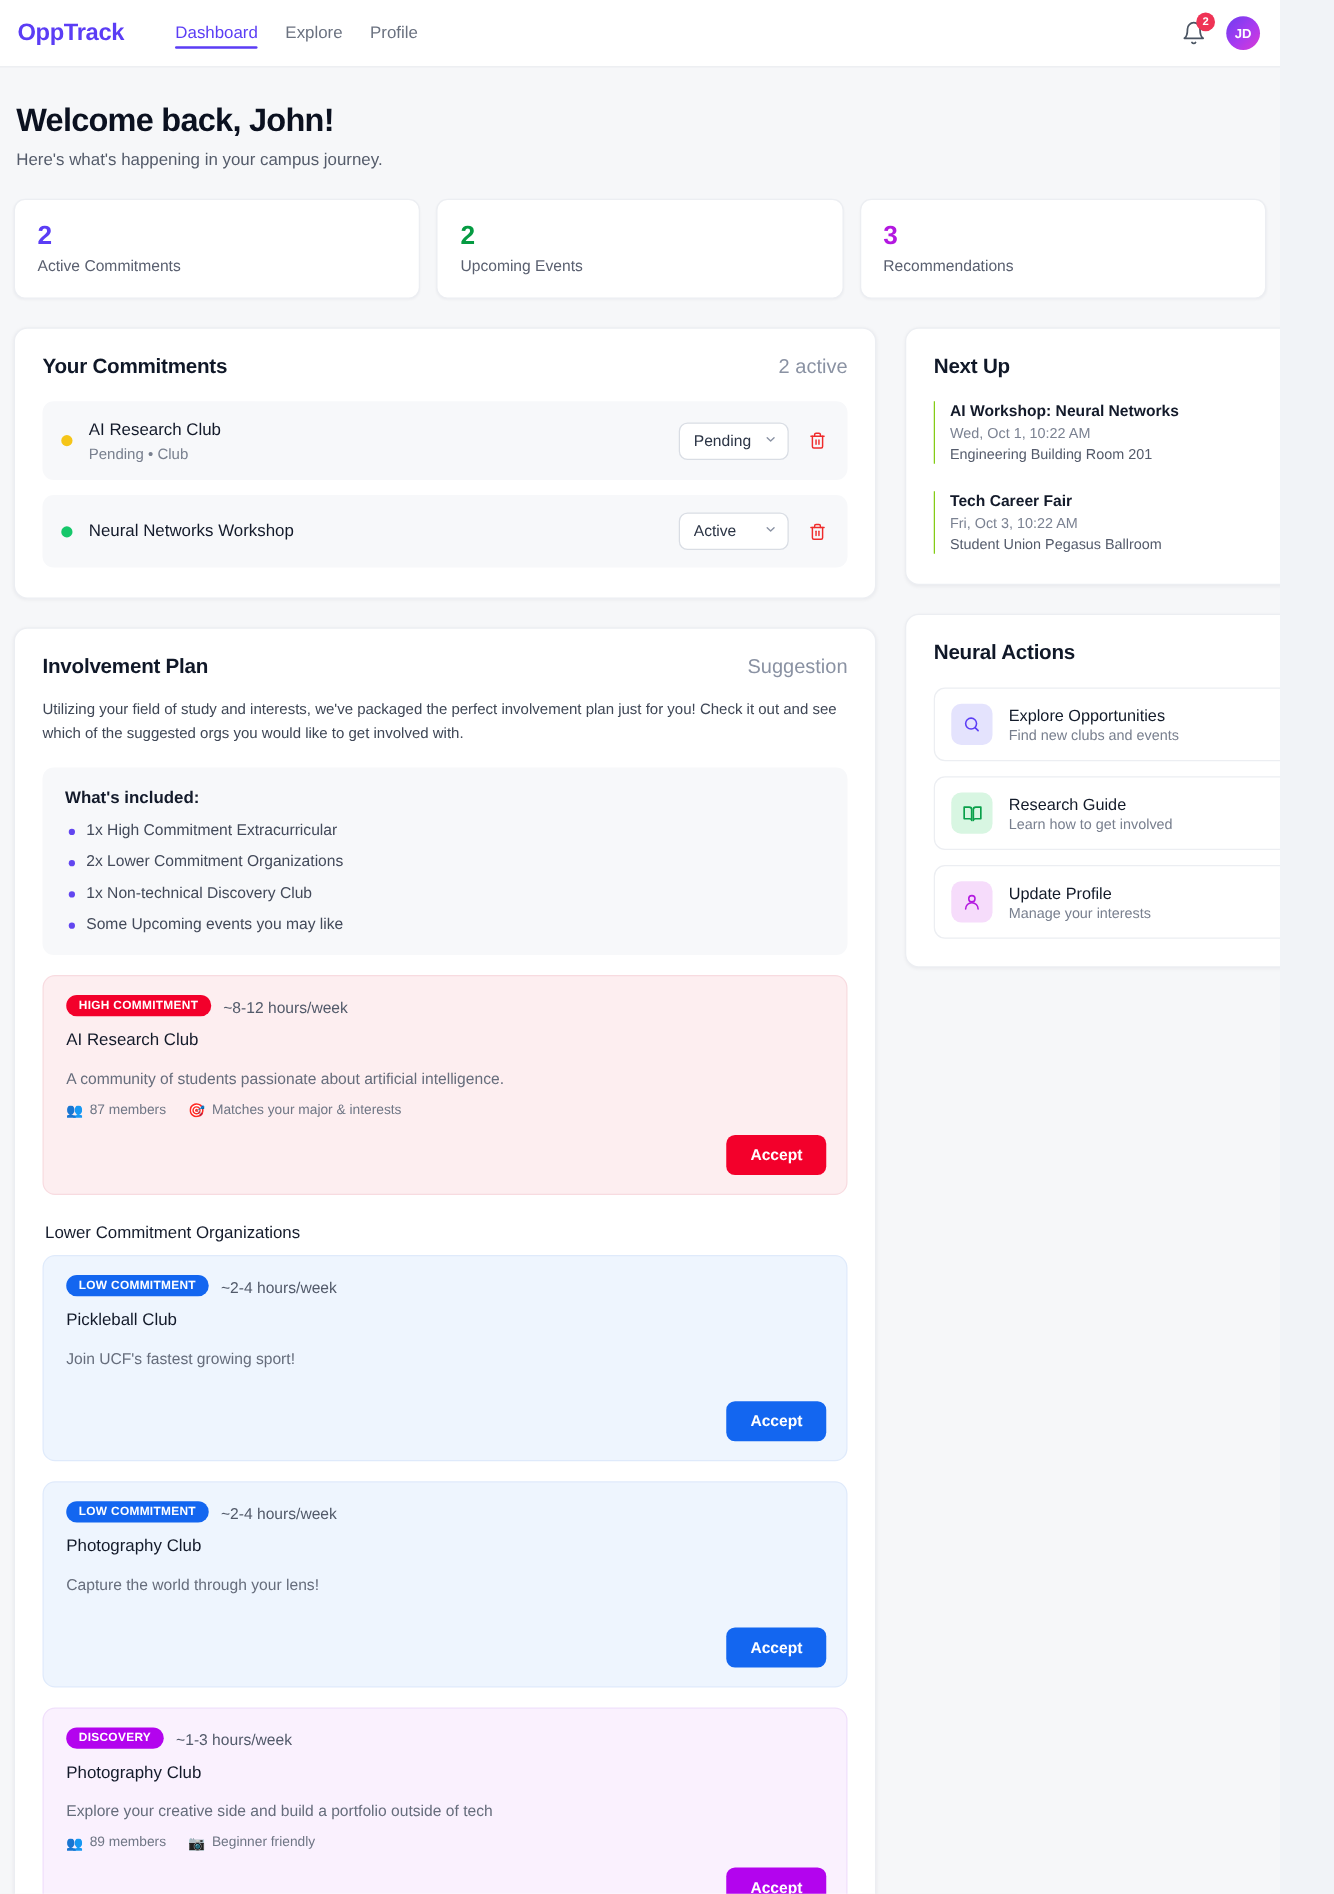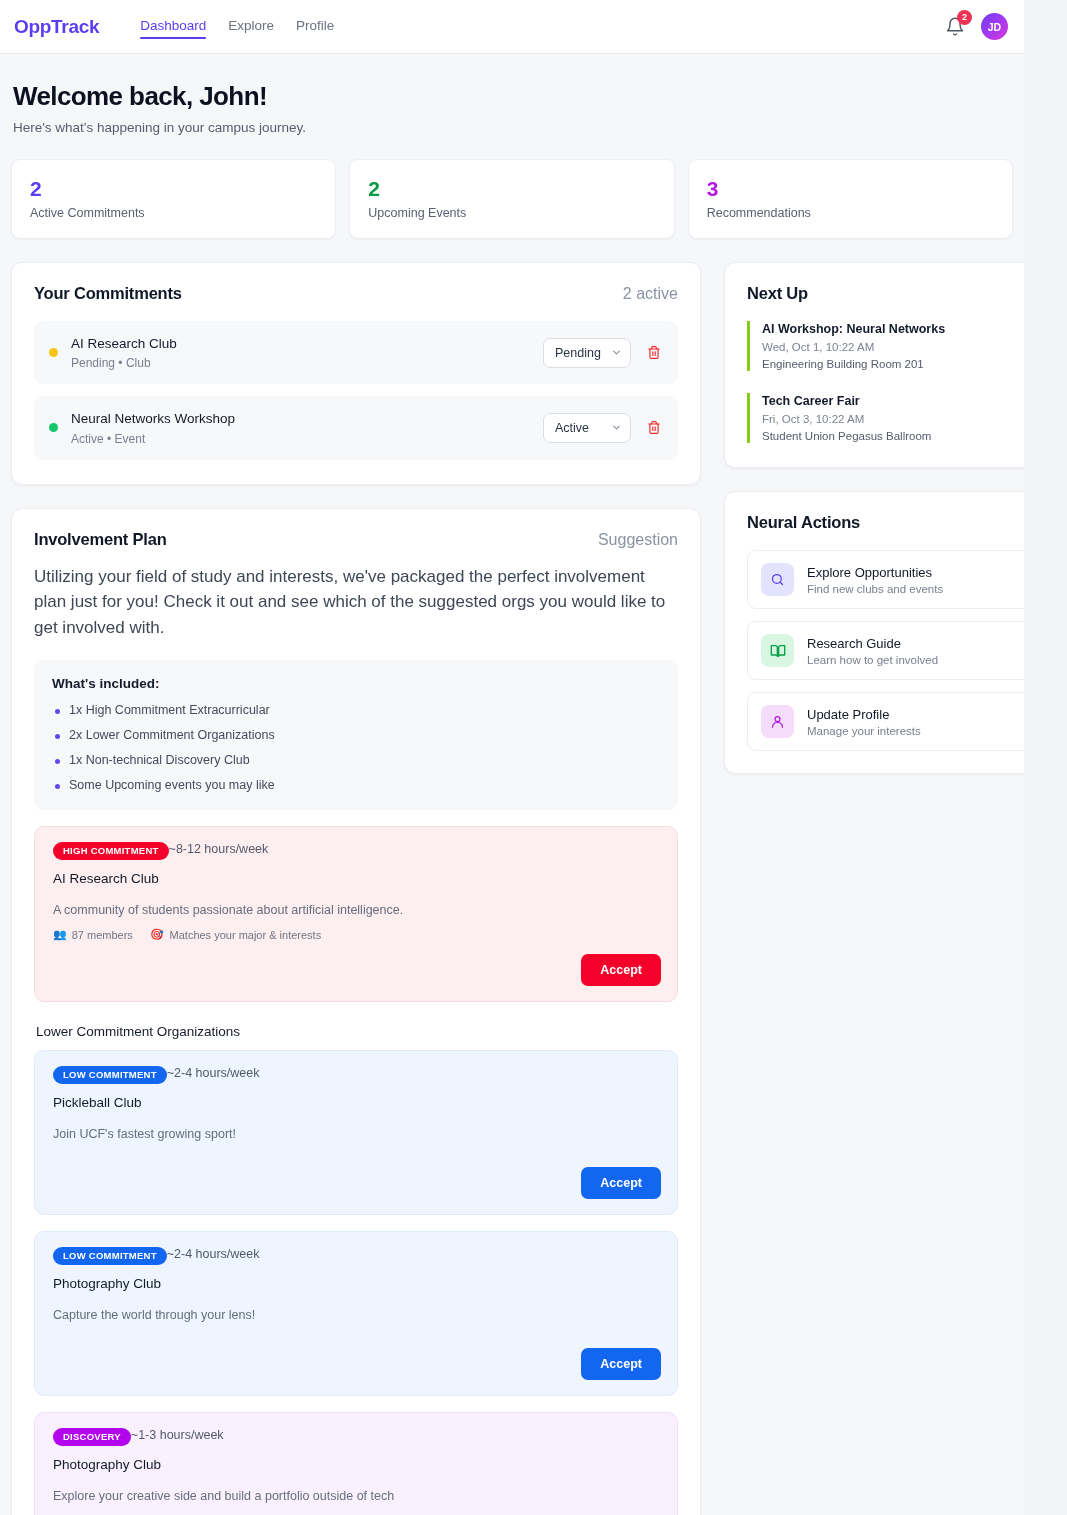--- a/index.html
+++ b/index.html
@@ -194,21 +194,21 @@
   }
   .trash-btn {
     background: none; border: none; cursor: pointer;
     width: 18px; height: 20px; padding: 0;
     display: flex; align-items: center; justify-content: center;
   }
 
   
   .plan-body { padding: 15px 22px 24px 22px; }
   .plan-desc {
-    font-size: 17px;
+    font-size: 12px;
     color: #3c4椒;
     color: #3f4756;
     line-height: 1.52;
   }
   .included {
     margin-top: 19px;
     background: #f7f8fa;
     border-radius: 9px;
     padding: 16px 18px 18px 18px;
   }
@@ -239,21 +239,21 @@
 
   .rec-card {
     border-radius: 10px;
     padding: 15px 16px 15px 18px;
     border: 1px solid transparent;
     margin-top: 16px;
   }
   .rec-card.high   { background: #fdeef0; border-color: #f8dbe0; }
   .rec-card.low    { background: #eef5fe; border-color: #dfeafb; }
   .rec-card.disc   { background: #faf1fe; border-color: #f0dffb; }
-  .rec-top { display: flex; align-items: flex-start; }
+  .rec-top { display: flex; align-items: flex-end; gap: 10px; }
   .pill {
     border-radius: 999px;
     color: #fff;
     font-size: 9.5px;
     font-weight: bold;
     letter-spacing: 0.25px;
     padding: 4px 10px;
     line-height: 1;
     display: inline-flex;
     align-items: center;
@@ -277,21 +277,21 @@
     padding: 9px 19px;
     cursor: pointer;
   }
   .accept-btn.high { background: #f3002b; }
   .accept-btn.low  { background: #1366f0; }
   .accept-btn.disc { background: #b304ee; }
 
   
   .nextup-body { padding: 18px 22px 24px 22px; }
   .event {
-    border-left: 3px solid #84cc16;
+    border-left: 1px solid #84cc16;
     padding: 1px 0 1px 12px;
     margin-bottom: 22px;
   }
   .event:last-child { margin-bottom: 0; }
   .event-title { font-size: 12.5px; font-weight: bold; color: #131a2a; }
   .event-when { font-size: 11.5px; color: #7b8292; margin-top: 5px; }
   .event-where { font-size: 11.5px; color: #545b6b; margin-top: 5px; }
 
   
   .qa-body { padding: 18px 22px 22px 22px; }
@@ -398,21 +398,20 @@
                   <line x1="10" y1="11" x2="10" y2="17"></line>
                     <line x1="14" y1="11" x2="14" y2="17"></line>
                 </svg>
               </button>
             </div>
 
             <div class="commit-row">
               <div class="dot" style="background:#16c76a"></div>
               <div class="commit-text">
                 <div class="commit-name">Neural Networks Workshop</div>
-                <div class="commit-sub">Active • Event</div>
               </div>
               <div class="select-wrap">
                 <select class="select">
                   <option>Active</option>
                 </select>
                 <span class="select-chev">
                   <svg width="11" height="11" viewBox="0 0 24 24" fill="none" stroke="currentColor" stroke-width="2.4" stroke-linecap="round" stroke-linejoin="round">
                       <polyline points="6 9 12 15 18 9"></polyline>
                     </svg>
                 </span>

